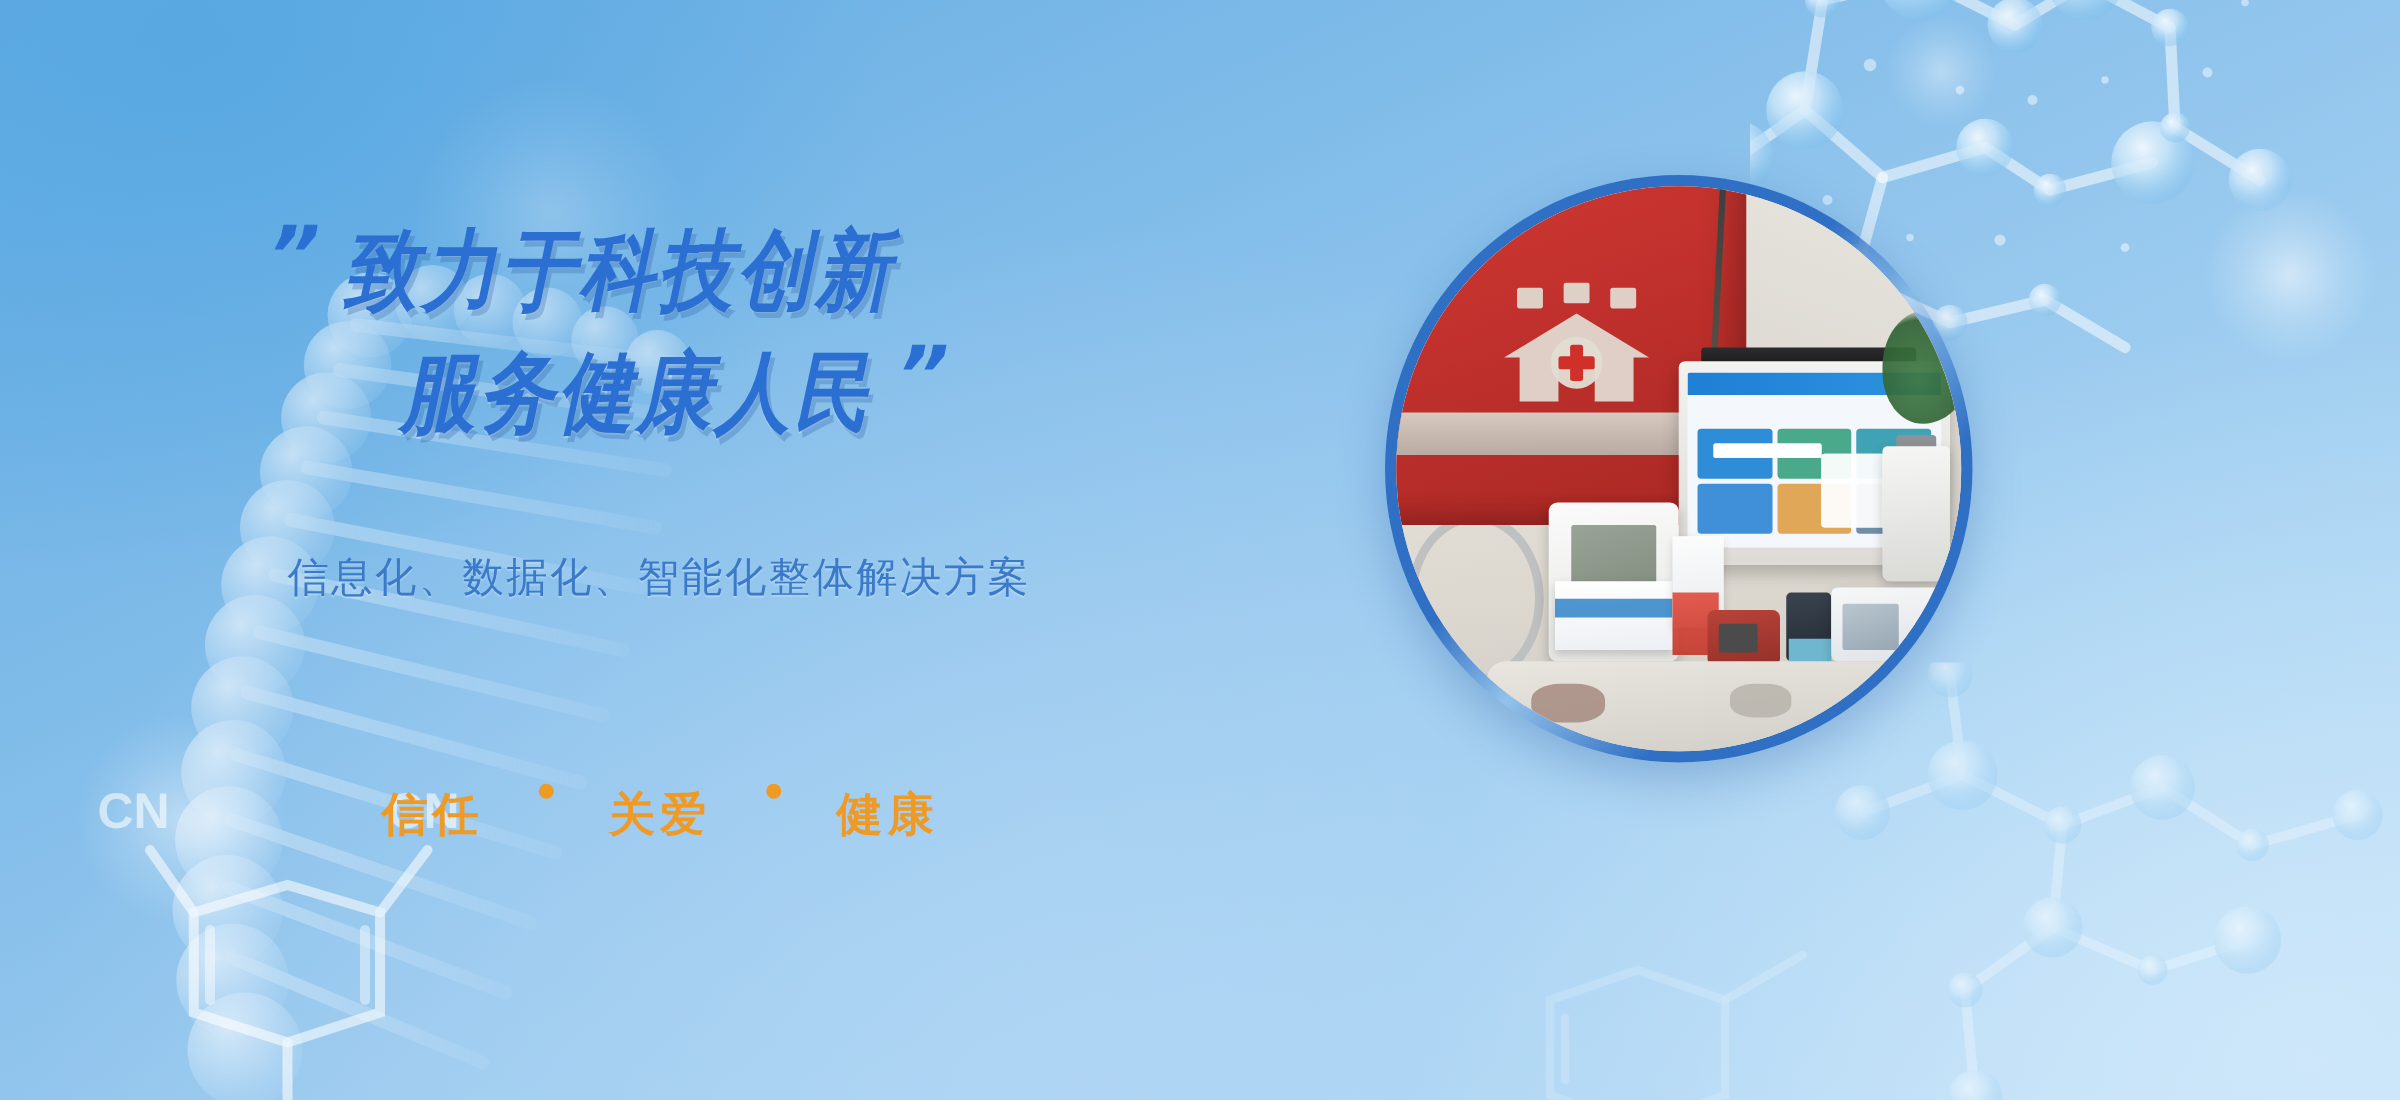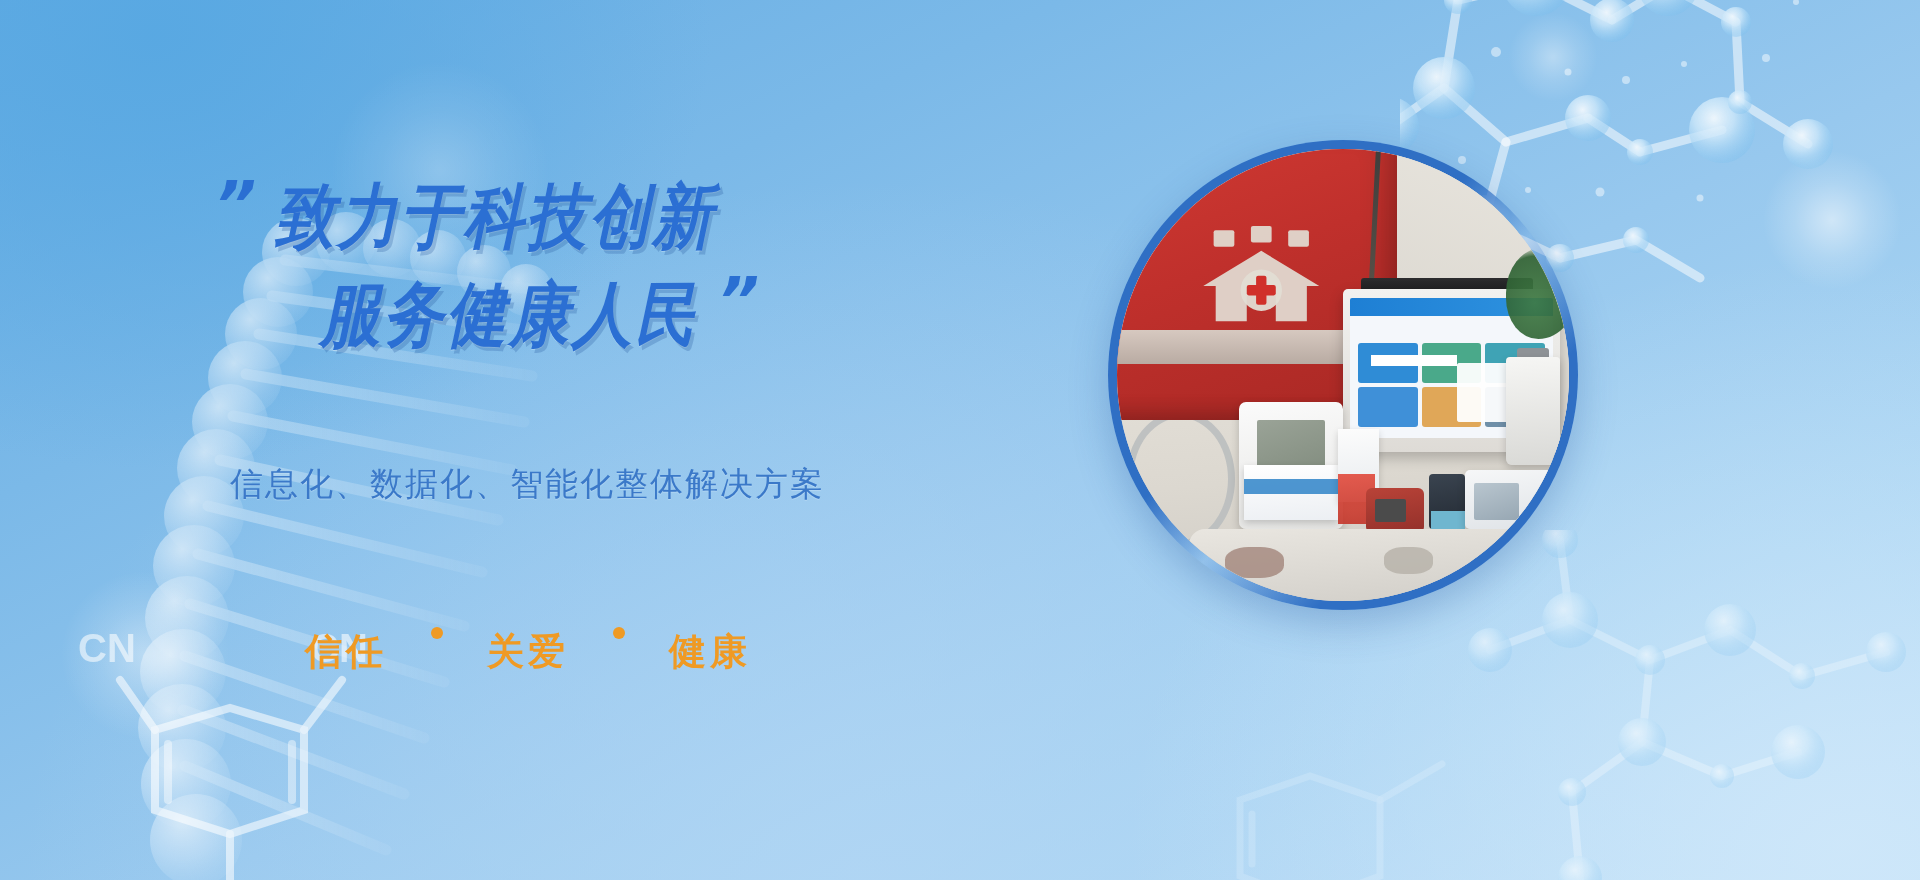--- a/index.html
+++ b/index.html
@@ -67,21 +67,21 @@
     font-style:italic;
     color:#2b6fd3;
     letter-spacing:3px;
     font-family:"DejaVu Sans","Liberation Sans",sans-serif;
     text-shadow:3px 4px 0 rgba(44,92,160,.28), 0 1px 0 rgba(255,255,255,.25);
     transform:scaleY(1.18);
     transform-origin:center;
   }
 
   .sub-cn{
-    position:absolute; left:230px; top:462px;
+    position:absolute; left:230px; top:440px;
     font-size:33px; color:#3b79c9; letter-spacing:2px;
     font-family:"DejaVu Sans","Liberation Sans",sans-serif;
     white-space:nowrap;
     text-shadow:0 1px 1px rgba(255,255,255,.25);
   }
 
   .sub-en{
     position:absolute; left:186px; top:536px;
     font-size:21.5px; color:#5a93d6; letter-spacing:.6px;
     font-family:"Liberation Sans",sans-serif;

